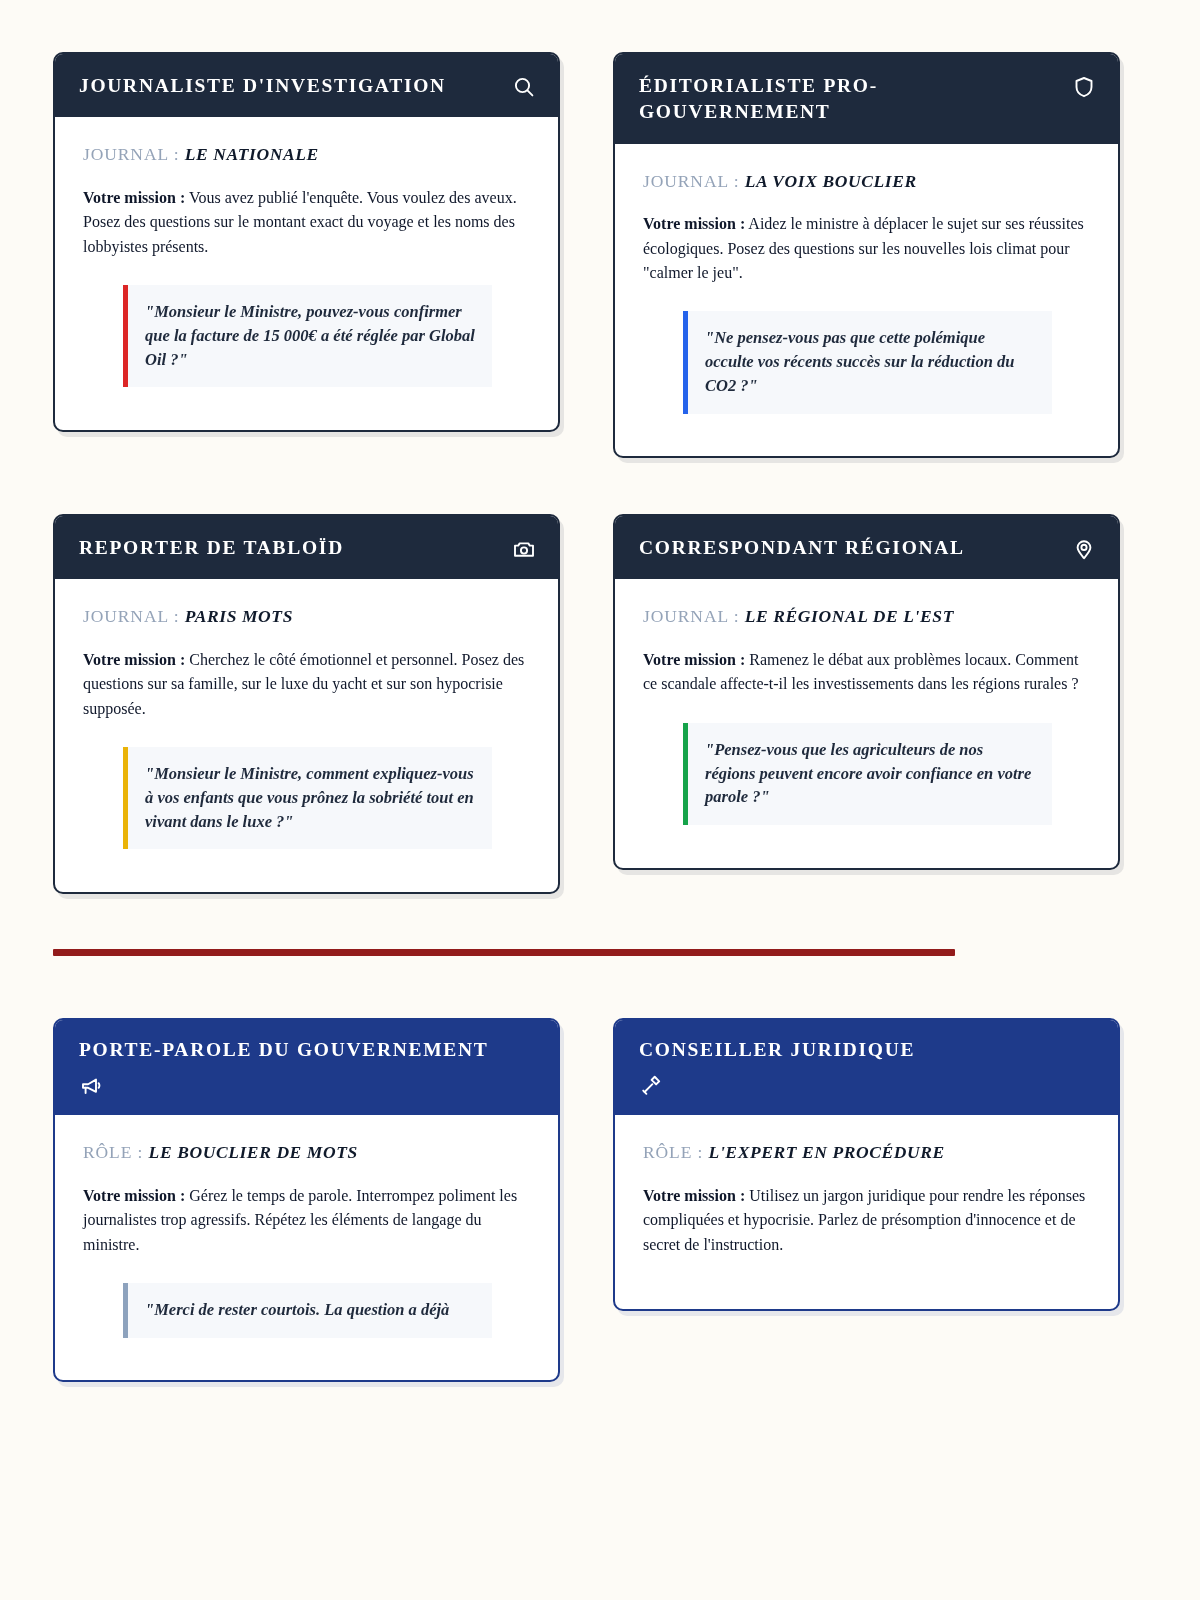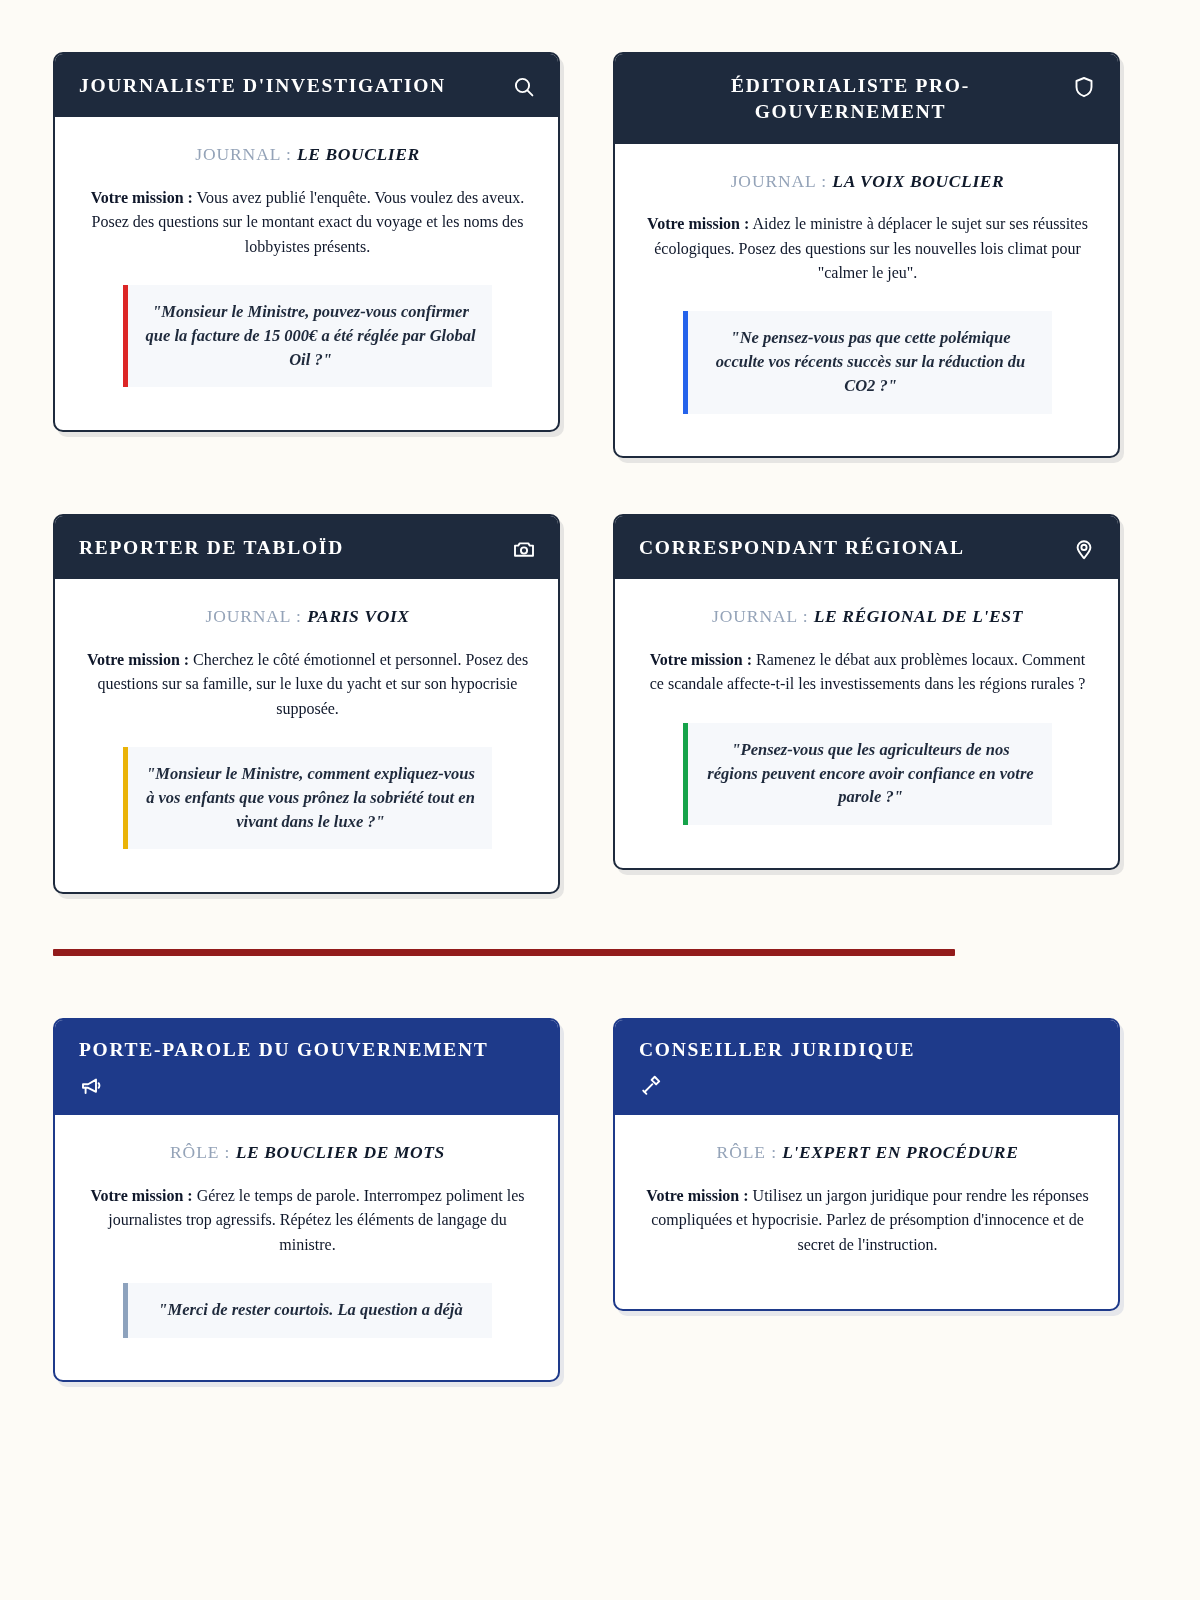--- a/index.html
+++ b/index.html
@@ -6,21 +6,21 @@
   * { box-sizing: border-box; }
   html, body { margin: 0; padding: 0; }
   body {
     width: 1200px;
     min-height: 1600px;
     background: #fdfbf6;
     font-family: "Liberation Serif", "DejaVu Serif", serif;
     color: #1b2537;
     overflow-x: hidden;
   }
-  .page { width: 1008px; padding: 52px 53px 0 53px; text-align: center; }
+  .page { width: 1008px; padding: 52px 53px 0 53px; }
 
   .grid {
     display: grid;
     grid-template-columns: 507px 507px;
     column-gap: 53px;
     row-gap: 56px;
     align-items: start;
   }
 
   
@@ -114,21 +114,21 @@
         <span class="head-icon">
           <svg width="24" height="24" viewBox="0 0 24 24" fill="none" stroke="#ffffff" stroke-width="1.9" stroke-linecap="round">
             <circle cx="10.5" cy="10.5" r="6.6"></circle>
               <line x1="15.4" y1="15.4" x2="20.4" y2="20.4"></line>
           </svg>
         </span>
       </header>
       <div class="card-body">
         <p class="meta">
           <span class="meta-label">JOURNAL :</span>
-          <span class="meta-value">LE BOUCLIER</span>
+          <span class="meta-value">LE NATIONALE</span>
         </p>
         <p class="mission">
           <span class="mission-label">Votre mission :</span><span> Vous avez publié l'enquête. Vous voulez des aveux. Posez des questions sur le montant exact du voyage et les noms des lobbyistes présents.</span>
         </p>
         <blockquote class="quote red">"Monsieur le Ministre, pouvez-vous confirmer que la facture de 15 000€ a été réglée par Global Oil ?"</blockquote>
       </div>
     </article>
 
     <article class="card">
       <header class="card-head">
@@ -157,21 +157,21 @@
         <span class="head-icon">
           <svg width="24" height="24" viewBox="0 0 24 24" fill="none" stroke="#ffffff" stroke-width="1.9" stroke-linecap="round" stroke-linejoin="round">
             <path d="M3 8.6h3.2l1.5-2.2h8.6l1.5 2.2H21v10.2H3z"></path>
             <circle cx="12" cy="13.5" r="3.1"></circle>
           </svg>
         </span>
       </header>
       <div class="card-body">
         <p class="meta">
           <span class="meta-label">JOURNAL :</span>
-          <span class="meta-value">PARIS VOIX</span>
+          <span class="meta-value">PARIS MOTS</span>
         </p>
         <p class="mission">
           <span class="mission-label">Votre mission :</span><span> Cherchez le côté émotionnel et personnel. Posez des questions sur sa famille, sur le luxe du yacht et sur son hypocrisie supposée.</span>
         </p>
         <blockquote class="quote amber">"Monsieur le Ministre, comment expliquez-vous à vos enfants que vous prônez la sobriété tout en vivant dans le luxe ?"</blockquote>
       </div>
     </article>
 
     <article class="card">
       <header class="card-head">

